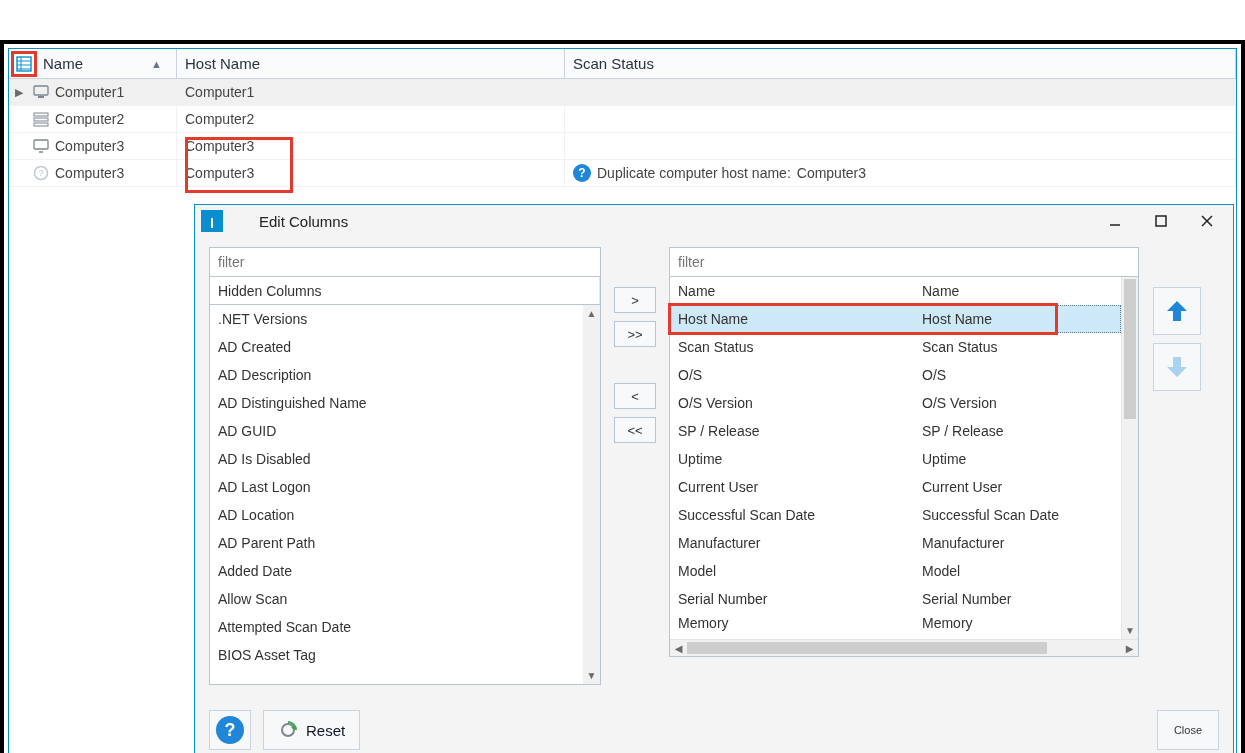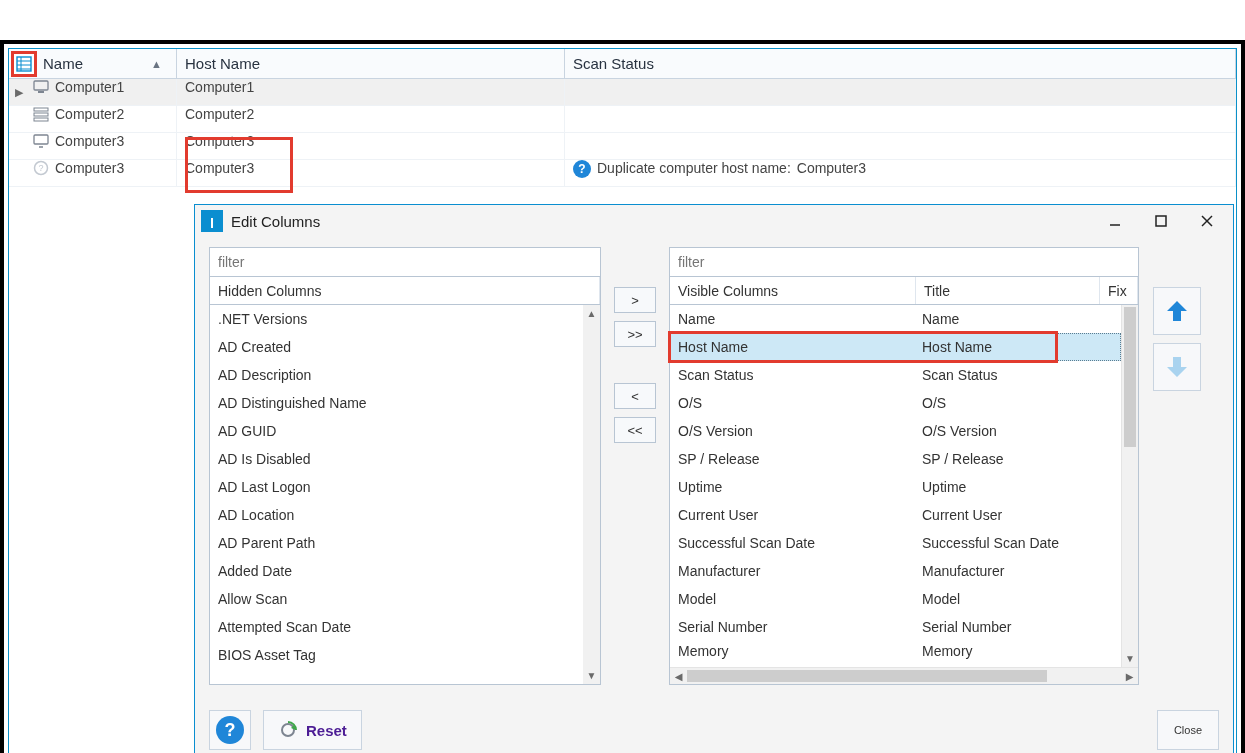--- a/index.html
+++ b/index.html
@@ -9,30 +9,30 @@
   .grid-header { display: flex; background: #fff; border-bottom: 1px solid #c9d4e0; height: 30px; }
   .hcell { border-right: 1px solid #c9d4e0; display: flex; align-items: center; padding: 0 8px; font-size: 15px; color: #283240; background: #f9fbfd; }
   .hcell.name { width: 168px; padding-left: 34px; position: relative; }
   .hcell.hostname { width: 388px; }
   .hcell.status { flex: 1; }
   .col-menu { position: absolute; left: 2px; top: 2px; width: 26px; height: 26px; border: 3px solid #e23b2e; display: flex; align-items: center; justify-content: center; background: #fff; }
   .col-menu svg { display:block; }
   .sort-arrow { margin-left: auto; margin-right: 6px; color:#6a7482; font-size:11px; }
   .grid-body .row { display:flex; height: 27px; align-items:center; border-bottom:1px solid #eef2f6; }
   .row.sel { background:#f0f0f0; }
-  .gc { border-right:1px solid #eef2f6; display:flex; align-items:flex-start; height:100%; padding:0 8px; }
+  .gc { border-right:1px solid #eef2f6; display:flex; align-items:center; height:100%; padding:0 8px; }
   .gc.name { width:168px; padding-left:24px; gap:6px; color:#444; }
   .gc.hostname { width:388px; color:#444; }
   .gc.status { flex:1; color:#444; gap:6px; }
   .row-indicator { position:absolute; left:6px; color:#6a6a6a; font-size:11px; }
   .ico { width:16px; height:16px; display:inline-flex; align-items:center; justify-content:center; }
   .dup-host-box { position:absolute; left:176px; top:88px; width:108px; height:56px; border:3px solid #e23b2e; pointer-events:none; }
   
   .dialog { position:absolute; left:190px; top:160px; width:1040px; height:557px; border:1px solid #0a8ed0; background:#f4f4f4; display:flex; flex-direction:column; }
-  .titlebar { height:32px; display:flex; align-items:center; padding:0 6px 0 6px; background:#f4f4f4; }
+  .titlebar { height:32px; display:flex; align-items:center; padding:0 6px 0 6px; background:#f4f4f4;gap:28px; }
   .titlebar .appicon { width:22px; height:22px; background:#0a8ed0; display:flex; align-items:center; justify-content:center; margin-right:8px; border-top:4px solid #0a8ed0; }
   .titlebar .title { font-size:15px; color:#222; }
   .winbtns { margin-left:auto; display:flex; gap:18px; padding-right:6px; }
   .winbtn { width:28px; height:22px; display:flex; align-items:center; justify-content:center; color:#222; }
   .dlg-body { flex:1; display:flex; flex-direction:column; padding:10px 14px 10px 14px; }
   .panels { flex:1; display:flex; gap:10px; }
   .panel-left, .panel-right { display:flex; flex-direction:column; }
   .panel-left { width:392px; }
   .panel-mid { width:48px; display:flex; flex-direction:column; align-items:center; gap:8px; padding-top:40px; }
   .panel-right { width:470px; }
@@ -58,21 +58,21 @@
   .right-scroll-v .arrow { position:absolute; left:0; right:0; height:17px; display:flex; align-items:center; justify-content:center; color:#6a6a6a; font-size:10px; }
   .right-scroll-v .arrow.down { bottom:0; }
   .right-scroll-h { position:absolute; left:0; right:0; bottom:0; height:17px; background:#f1f1f1; border-top:1px solid #e4e4e4; }
   .right-scroll-h .thumb { position:absolute; top:2px; bottom:2px; left:17px; width:360px; background:#cdcdcd; }
   .right-scroll-h .arrow { position:absolute; top:0; bottom:0; width:17px; display:flex; align-items:center; justify-content:center; color:#6a6a6a; font-size:10px; }
   .right-scroll-h .arrow.l { left:0; }
   .right-scroll-h .arrow.r { right:0; }
   .bigbtn { width:48px; height:48px; border:1px solid #c9d4e0; background:#f7f8fa; display:flex; align-items:center; justify-content:center; }
   .footer { height:50px; display:flex; align-items:center; gap:12px; padding-top:10px; }
   .helpbtn { width:42px; height:40px; border:1px solid #c9d4e0; background:#f7f8fa; display:flex; align-items:center; justify-content:center; }
-  .resetbtn { height:40px; padding:0 14px; border:1px solid #c9d4e0; background:#f7f8fa; display:flex; align-items:center; gap:8px; font-size:15px; color:#4c1d95;font-weight:bold; }
+  .resetbtn { height:40px; padding:0 14px; border:1px solid #c9d4e0; background:#f7f8fa; display:flex; align-items:center; gap:8px; font-size:15px; color:#0f172a; }
   .closebtn { margin-left:auto; height:40px; padding:0 16px; border:1px solid #c9d4e0; background:#f7f8fa; display:flex; align-items:center; font-size:11px; color:#333; }
   .qmark-circle { width:28px; height:28px; border-radius:50%; background:#1f86d8; color:#fff; display:flex; align-items:center; justify-content:center; font-weight:bold; font-size:18px; }
   .small-q { width:18px; height:18px; border-radius:50%; background:#1f86d8; color:#fff; display:flex; align-items:center; justify-content:center; font-weight:bold; font-size:12px; }
   .left-scroll-track { position:absolute; right:0; top:0; bottom:0; width:17px; background:#f1f1f1; }
   .left-scroll-track .arrow { position:absolute; left:0; right:0; height:17px; display:flex; align-items:center; justify-content:center; color:#6a6a6a; font-size:10px; }
   .left-scroll-track .arrow.up { top:0; }
   .left-scroll-track .arrow.down { bottom:0; }
   .left-list-wrap { position:relative; border:1px solid #b8c5d3; border-top:none; background:#fff; height:380px; }
   .left-list-inner { position:absolute; inset:0 17px 0 0; overflow:hidden; }
   .right-wrap { position:relative; border:1px solid #b8c5d3; border-top:none; background:#fff; height:380px; }
@@ -269,25 +269,20 @@
         <div class="panel-mid">
           <div class="movebtn">&gt;</div>
           <div class="movebtn">&gt;&gt;</div>
           <div style="height:20px"></div>
           <div class="movebtn">&lt;</div>
           <div class="movebtn">&lt;&lt;</div>
         </div>
 
         <div class="panel-right">
           <input class="filter" placeholder="filter" style="">
-          <div class="right-header">
-            <div class="rh rh1">Visible Columns</div>
-            <div class="rh rh2">Title</div>
-            <div class="rh rh3">Fix</div>
-          </div>
           <div class="right-wrap">
             <div class="right-inner">
               <div class="vis-row">
                   <div class="vc1">Name</div>
                   <div class="vc2">Name</div>
                 </div>
               <div class="vis-row selected">
                   <div class="vc1">Host Name</div>
                   <div class="vc2">Host Name</div>
                 </div>

